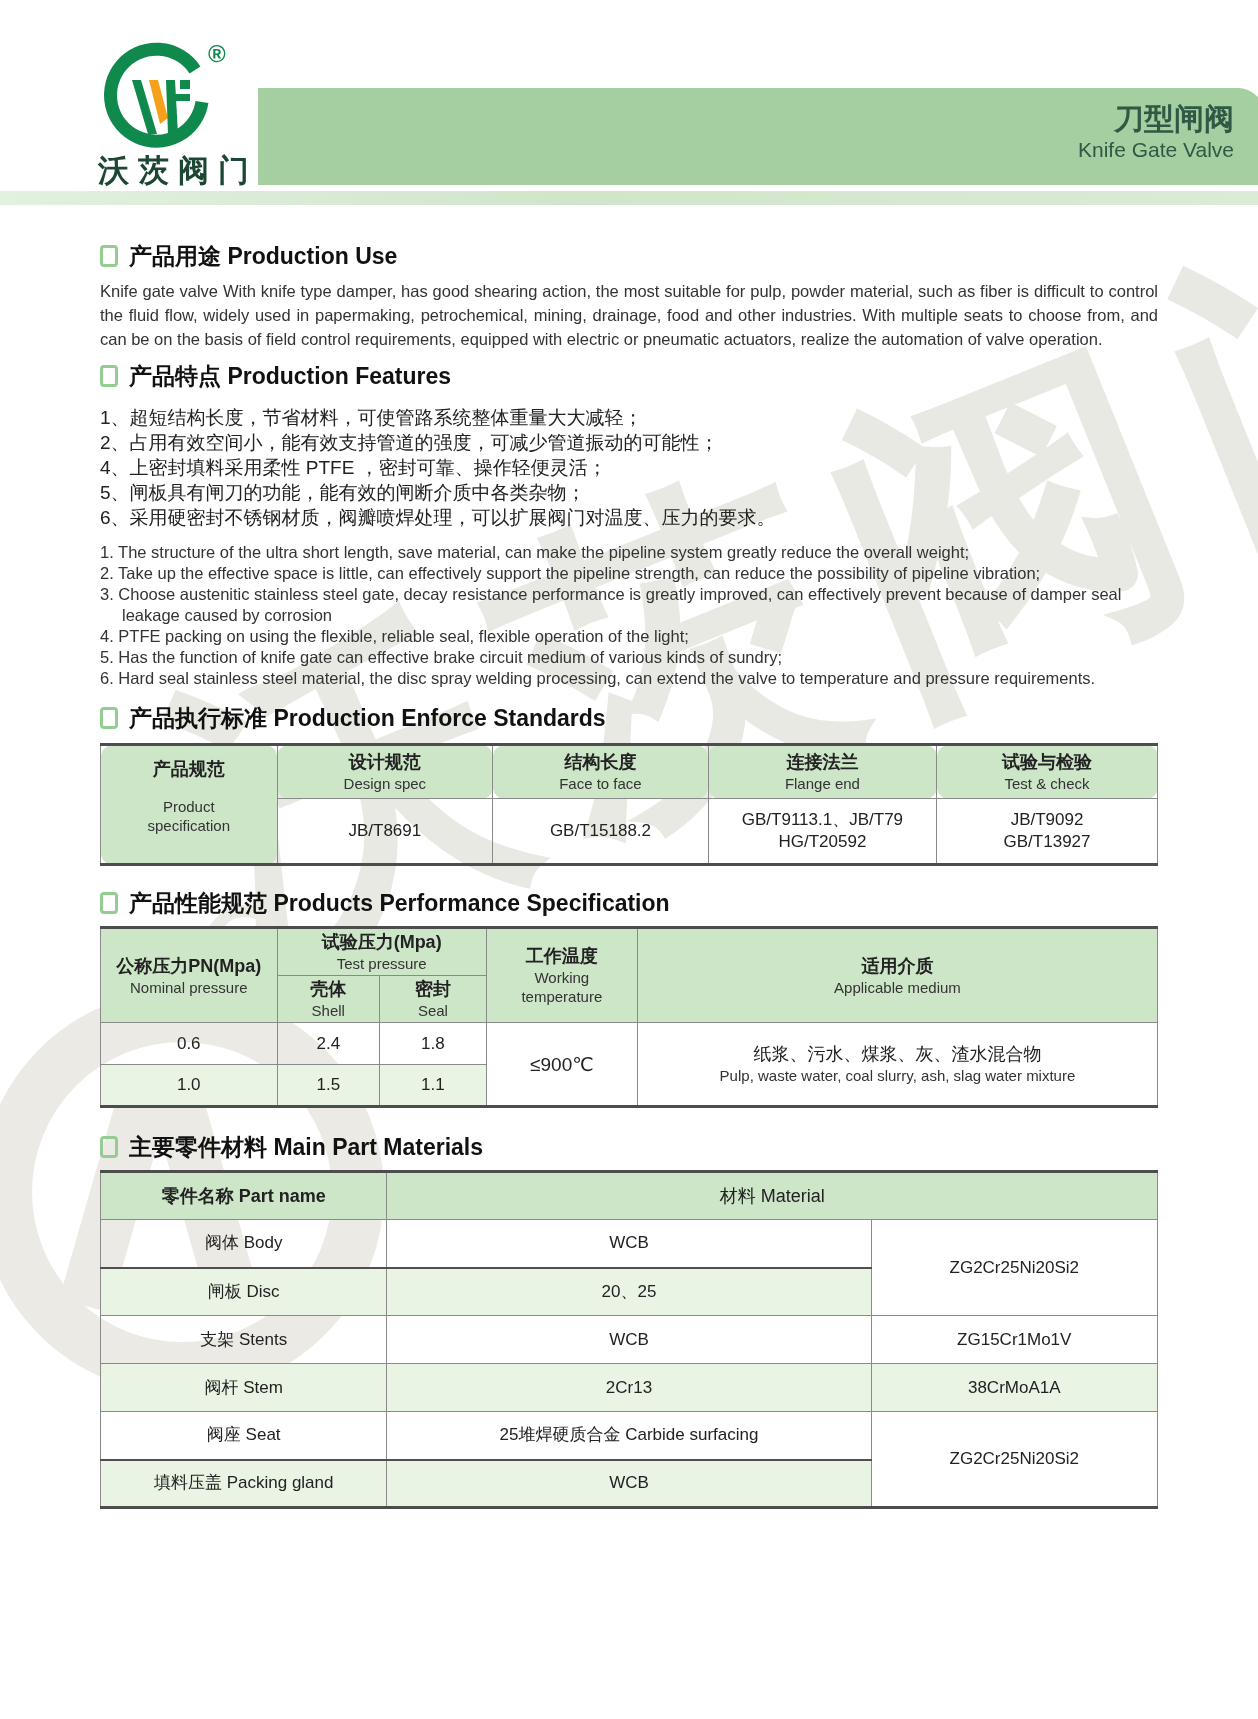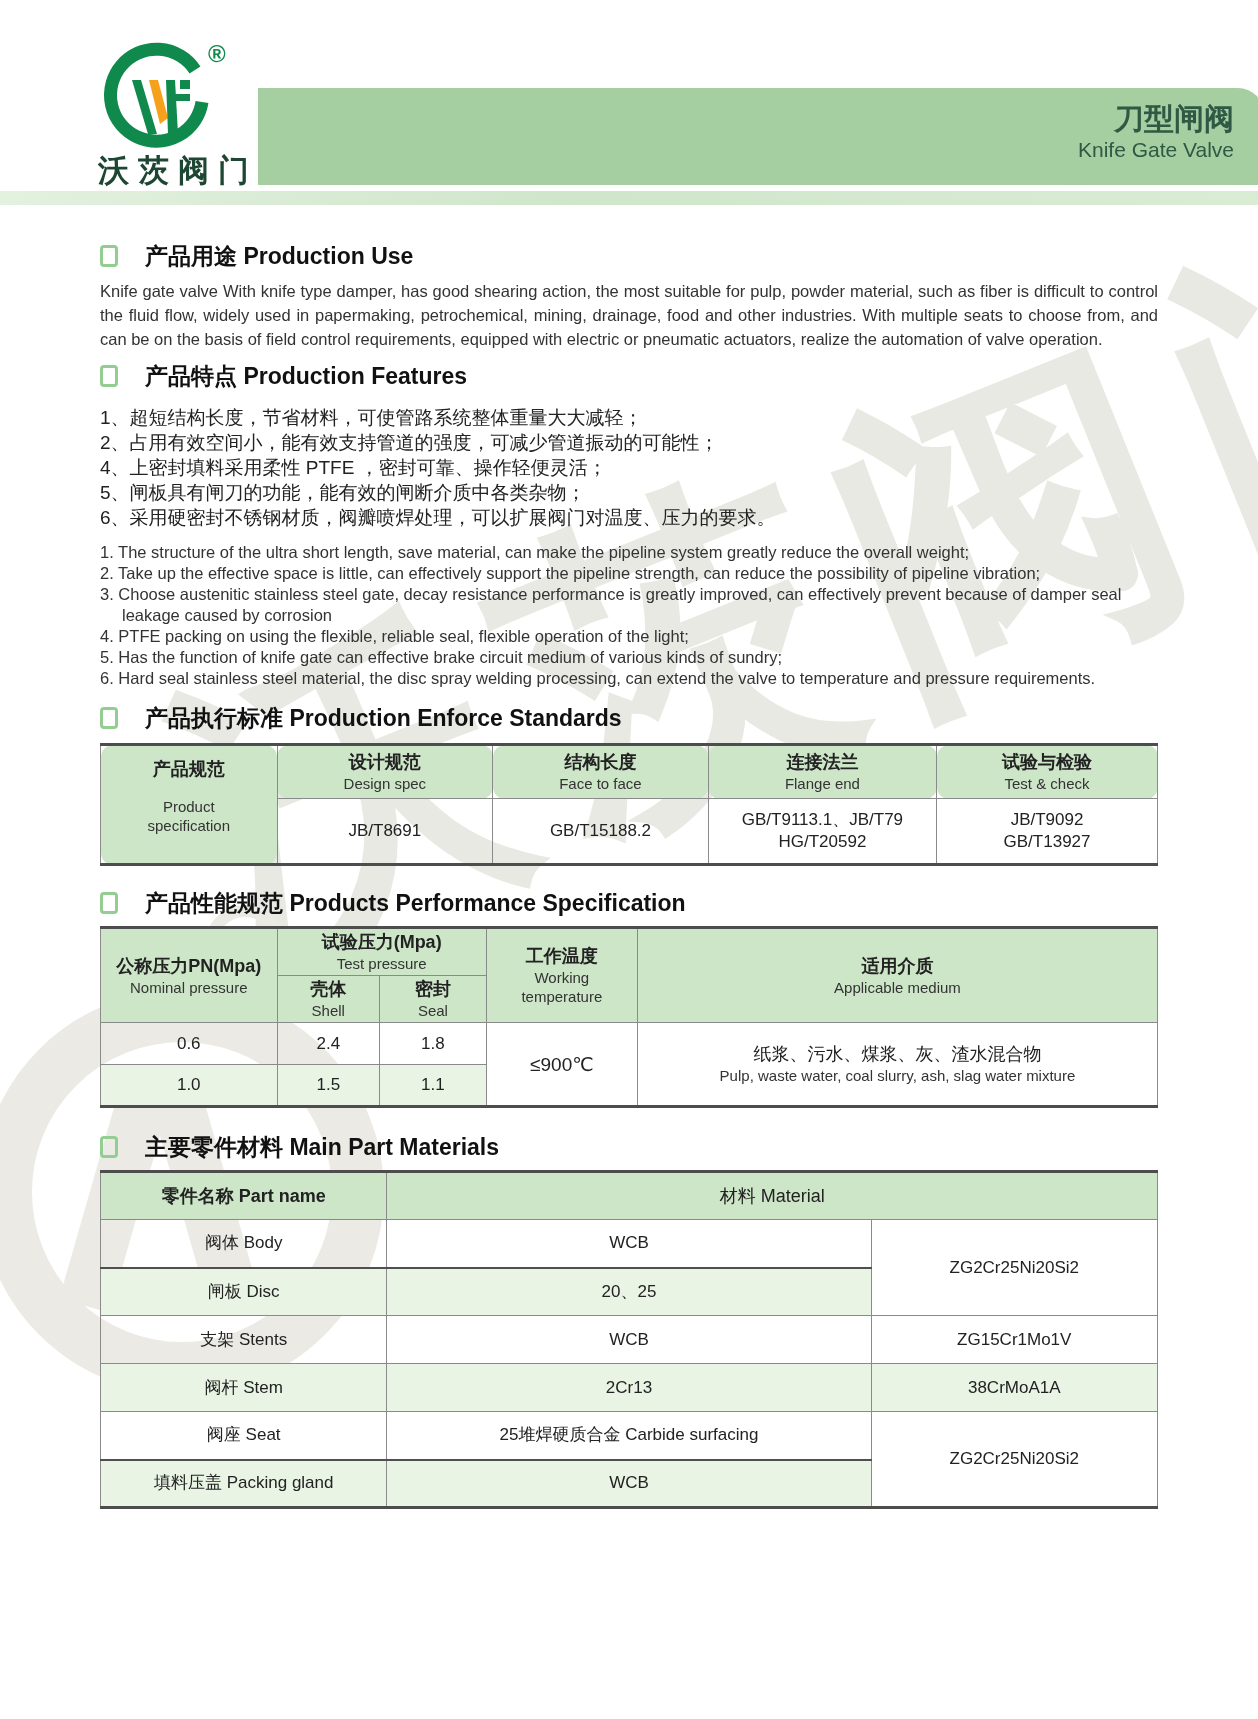--- a/index.html
+++ b/index.html
@@ -27,21 +27,21 @@
   .banner{
     position:absolute;left:258px;top:88px;width:1006px;height:97px;background:#a6cfa1;
     border-top-right-radius:26px;box-sizing:border-box;padding:13px 30px 0 0;text-align:right;
   }
   .banner-zh{font-size:30px;font-weight:bold;color:#2f5944;line-height:36px;}
   .banner-en{font-size:21px;color:#2f5944;line-height:26px;}
   .strip{position:absolute;left:0;top:191px;width:1258px;height:14px;
     background:linear-gradient(90deg,#e3f1df,#cfe6ca 45%,#d9ecd4);}
   
   .main{position:relative;z-index:1;padding:0 100px;}
-  .sec-head{display:flex;align-items:center;gap:27px;font-size:23px;font-weight:bold;color:#111;line-height:30px;}
+  .sec-head{display:flex;align-items:center;gap:11px;font-size:23px;font-weight:bold;color:#111;line-height:30px;}
   .sec-icon{width:12px;height:16px;border:3px solid #94cd92;border-radius:4px;flex:0 0 auto;}
   .zh-para{margin:12px 0 0;font-size:20px;line-height:31px;color:#222;text-indent:2em;text-align:justify;}
   .en-para{margin:8px 0 0;font-size:16.5px;line-height:24px;color:#333;text-align:justify;}
   .zh-list{margin:14px 0 0;padding:0;list-style:none;font-size:19px;line-height:25px;color:#222;}
   .en-list{margin:12px 0 0;padding:0;list-style:none;font-size:16.5px;line-height:21px;color:#333;}
   .en-list li{padding-left:22px;text-indent:-22px;}
   
   table{width:100%;border-collapse:collapse;table-layout:fixed;}
   .tbl{margin-top:10px;border-top:3px solid #4d4d4d;border-bottom:3px solid #4d4d4d;}
   td{border:1px solid #8a8a8a;text-align:center;vertical-align:middle;padding:2px 4px;box-sizing:border-box;}

